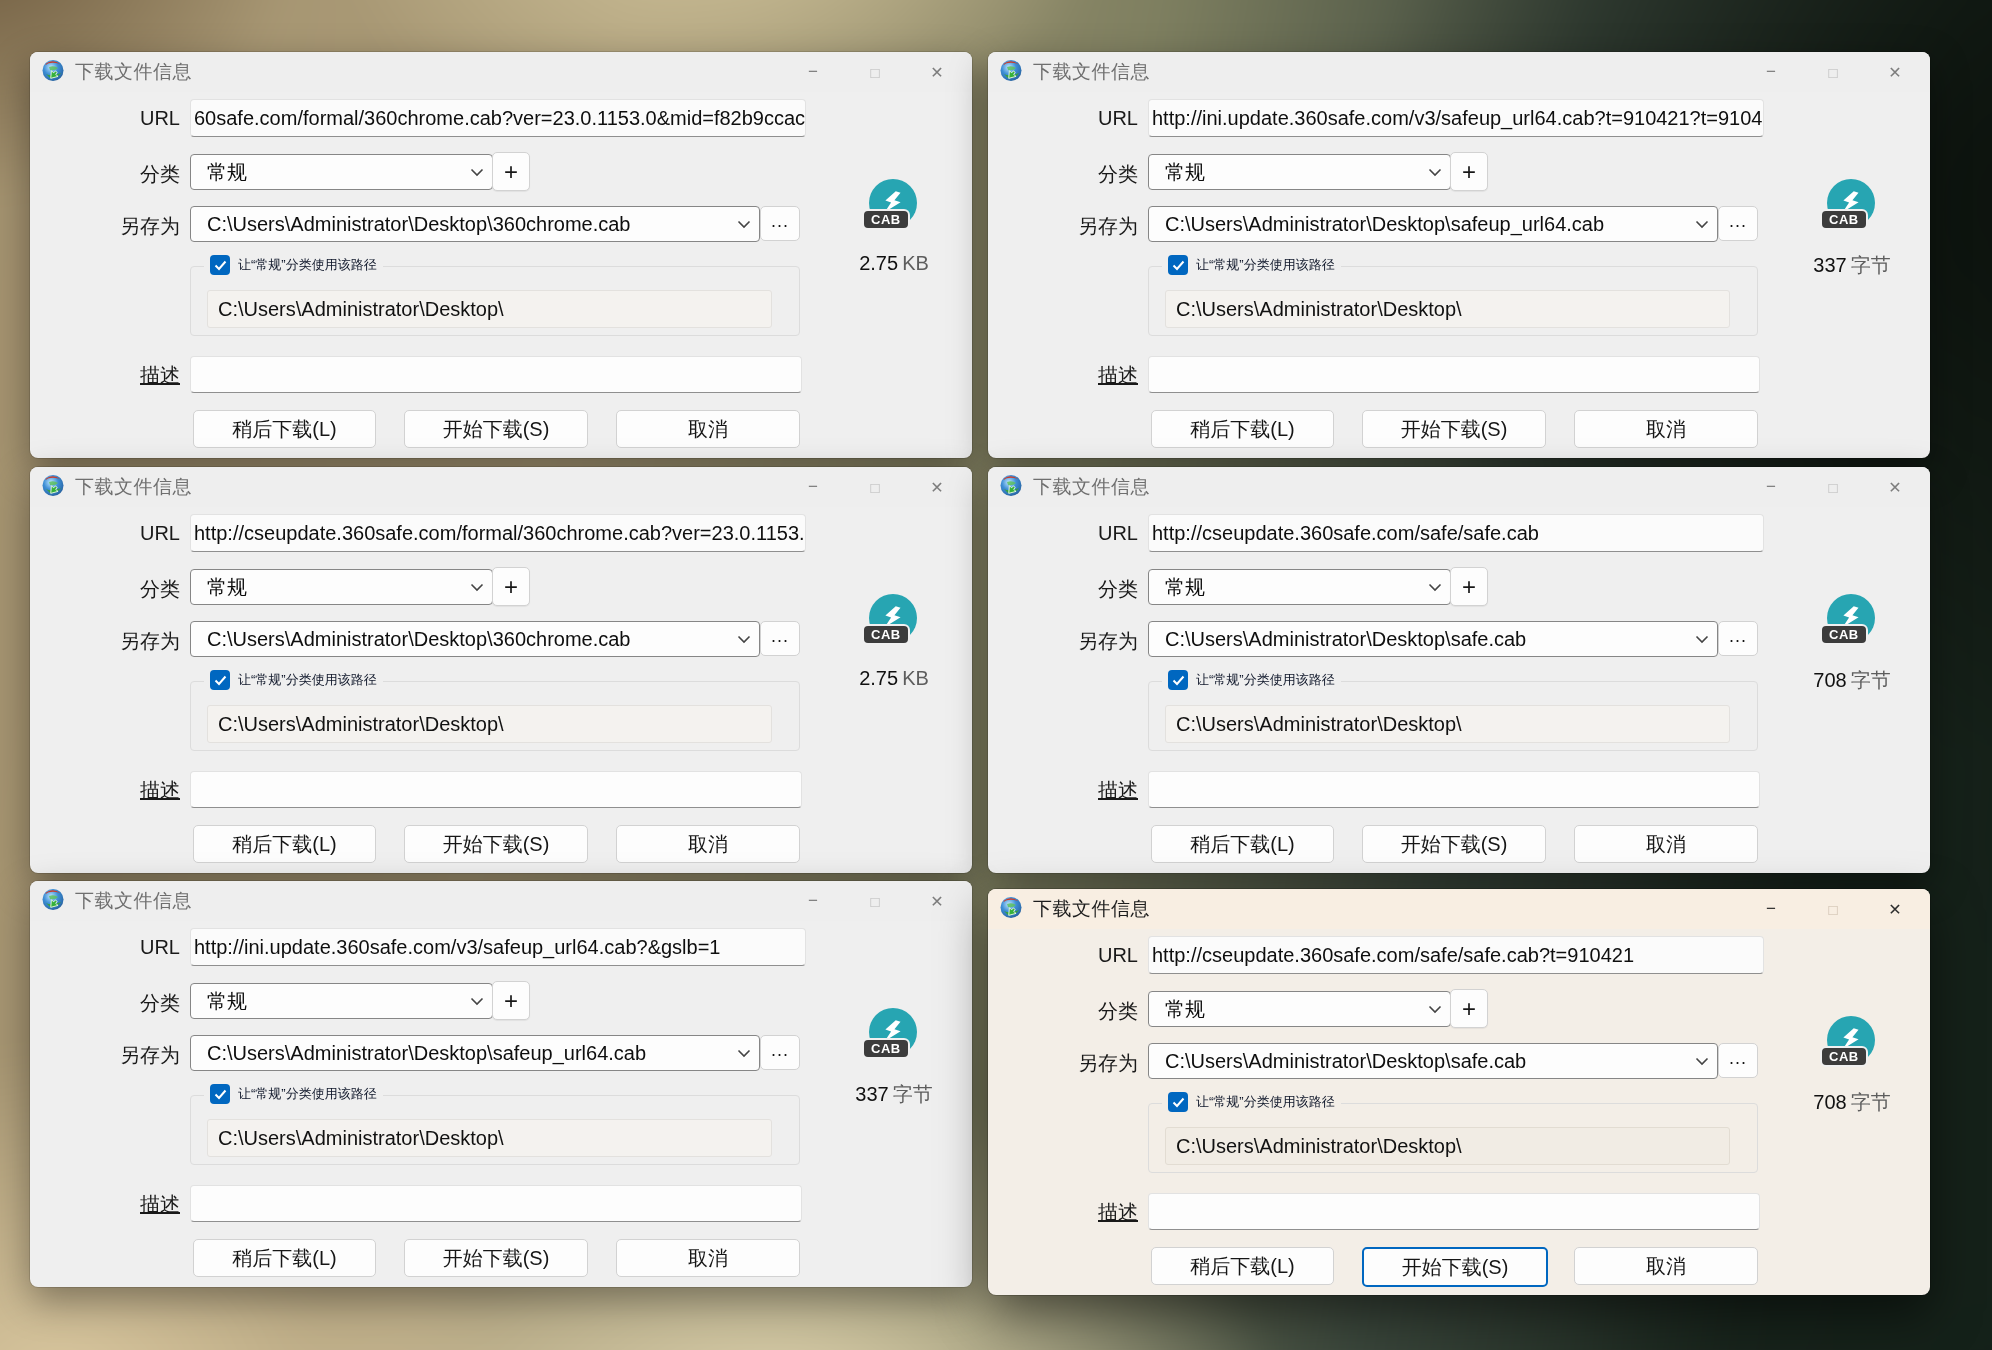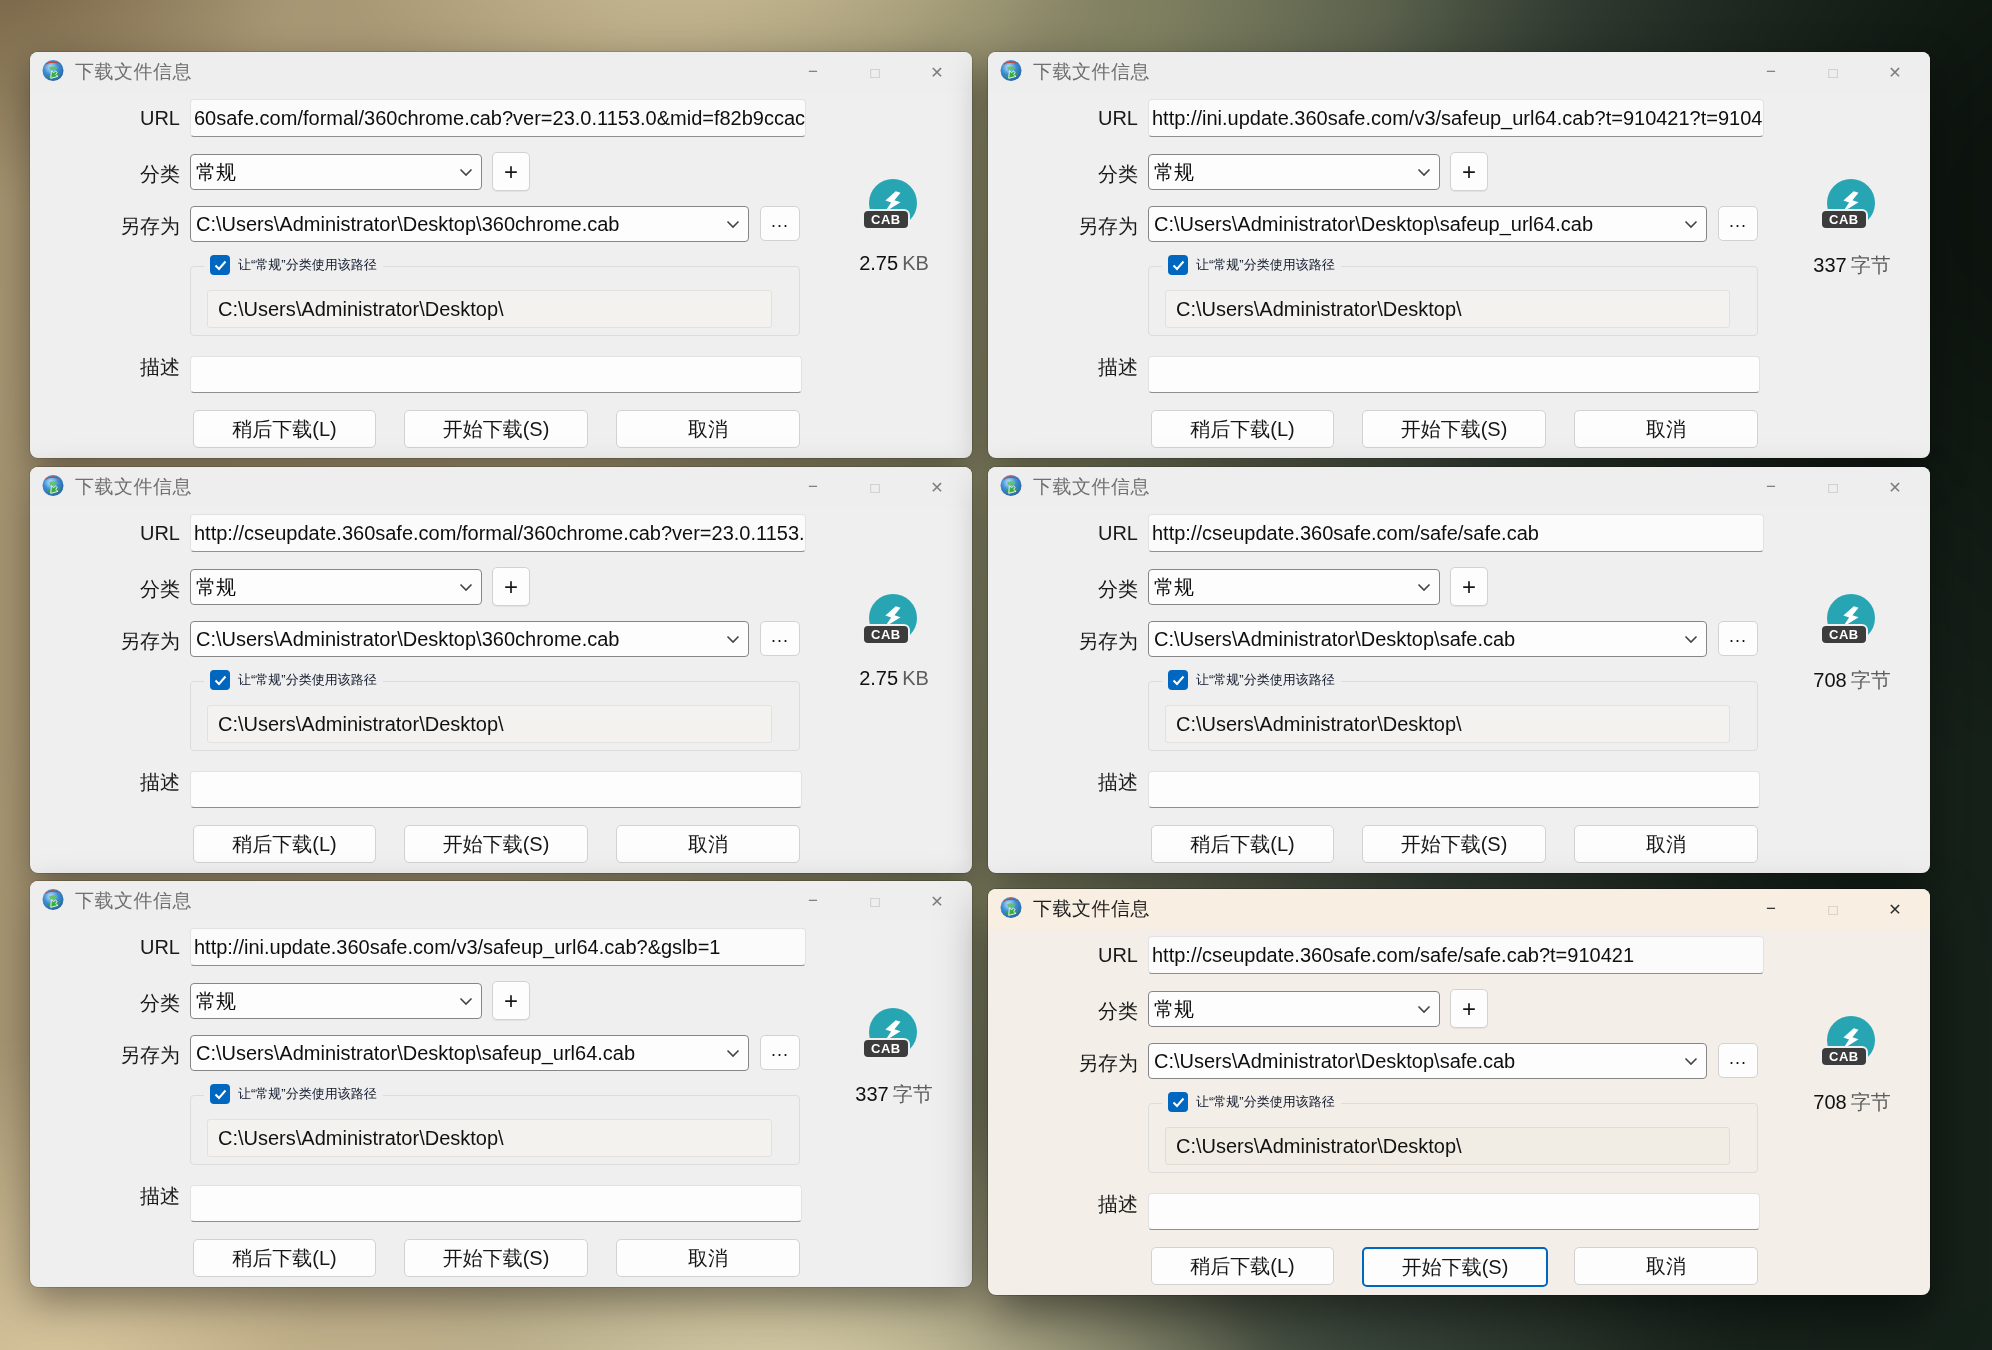--- a/index.html
+++ b/index.html
@@ -40,29 +40,29 @@
   .active .title{color:#1d1d1d;}
   .win-btns{position:absolute;right:4px;top:0;height:40px;display:flex;}
   .wbtn{width:62px;height:40px;display:flex;align-items:center;justify-content:center;
     font-size:17px;color:#7d7d7d;cursor:default;}
   .active .wbtn{color:#2e2e2e;}
   .wbtn.max{font-size:15px;color:#b9b9b9;}
   .active .wbtn.max{color:#cbbcab;}
   .wbtn.close{font-size:16px;}
 
   .lbl{position:absolute;width:120px;left:30px;text-align:right;font-size:20px;color:#191919;}
-  .lbl-url{top:55px;}  .lbl-cat{top:109px;} .lbl-save{top:161px;} .lbl-desc{top:302px;}
+  .lbl-url{top:55px;}  .lbl-cat{top:109px;} .lbl-save{top:161px;} .lbl-desc{top:310px;text-decoration:underline;}
 
   .field{position:absolute;background:#fbfbfb;border:1px solid #e2e2e2;border-bottom:1px solid #8f8f8f;
     border-radius:4px;display:flex;align-items:center;overflow:hidden;}
   .url-field{left:160px;top:47px;width:610px;height:36px;font-size:20px;white-space:nowrap;padding:0 1px 0 3px;color:#0e0e0e;}
   .desc-field{left:160px;top:304px;width:610px;height:35px;background:#fdfdfd;}
 
   .combo{position:absolute;background:#fdfdfd;border:1px solid #868686;border-radius:4px;
-    display:flex;align-items:center;font-size:20px;color:#0e0e0e;padding:0 8px 0 5px;white-space:nowrap;overflow:hidden;}
+    display:flex;align-items:center;font-size:20px;color:#0e0e0e;padding:0 8px 0 16px;white-space:nowrap;overflow:hidden;}
   .combo .chev{margin-left:auto;flex:0 0 auto;display:inline-flex;}
   .cat-combo{left:160px;top:102px;width:277px;height:34px;}
   .save-combo{left:160px;top:154px;width:544px;height:34px;}
 
   .btn{background:#fdfdfd;border:1px solid #d2d2d2;border-radius:5px;display:flex;
     align-items:center;justify-content:center;font-size:20px;color:#161616;cursor:default;}
   .plus-btn{position:absolute;left:462px;top:100px;width:36px;height:37px;font-size:24px;font-weight:400;
     box-shadow:0 1px 1px rgba(0,0,0,.06);}
   .browse-btn{position:absolute;left:730px;top:154px;width:40px;height:35px;font-size:18px;letter-spacing:1px;
     align-items:flex-end;padding-bottom:8px;box-sizing:border-box;}

